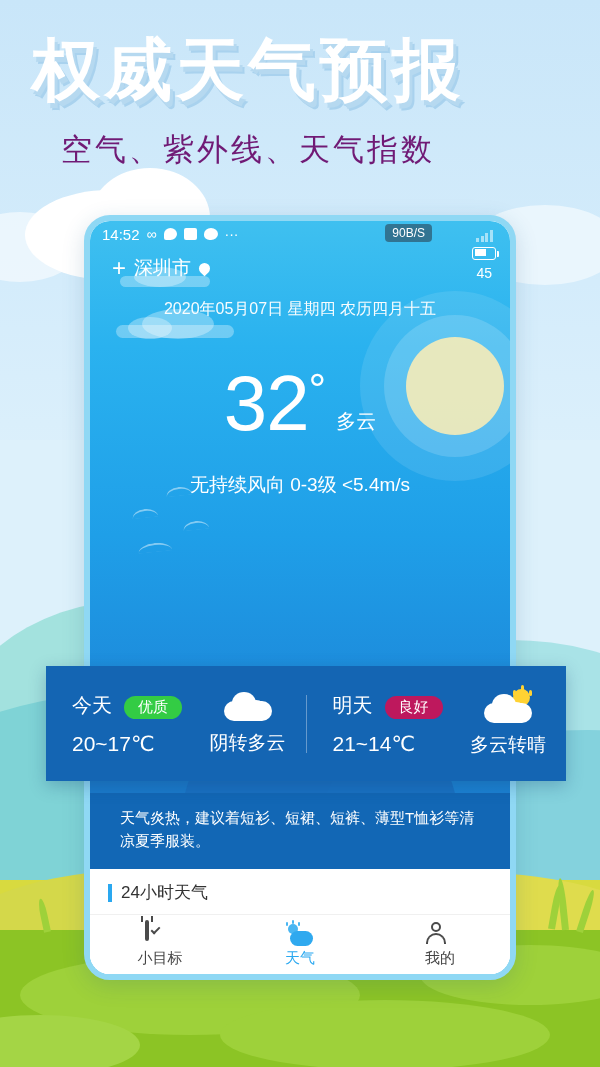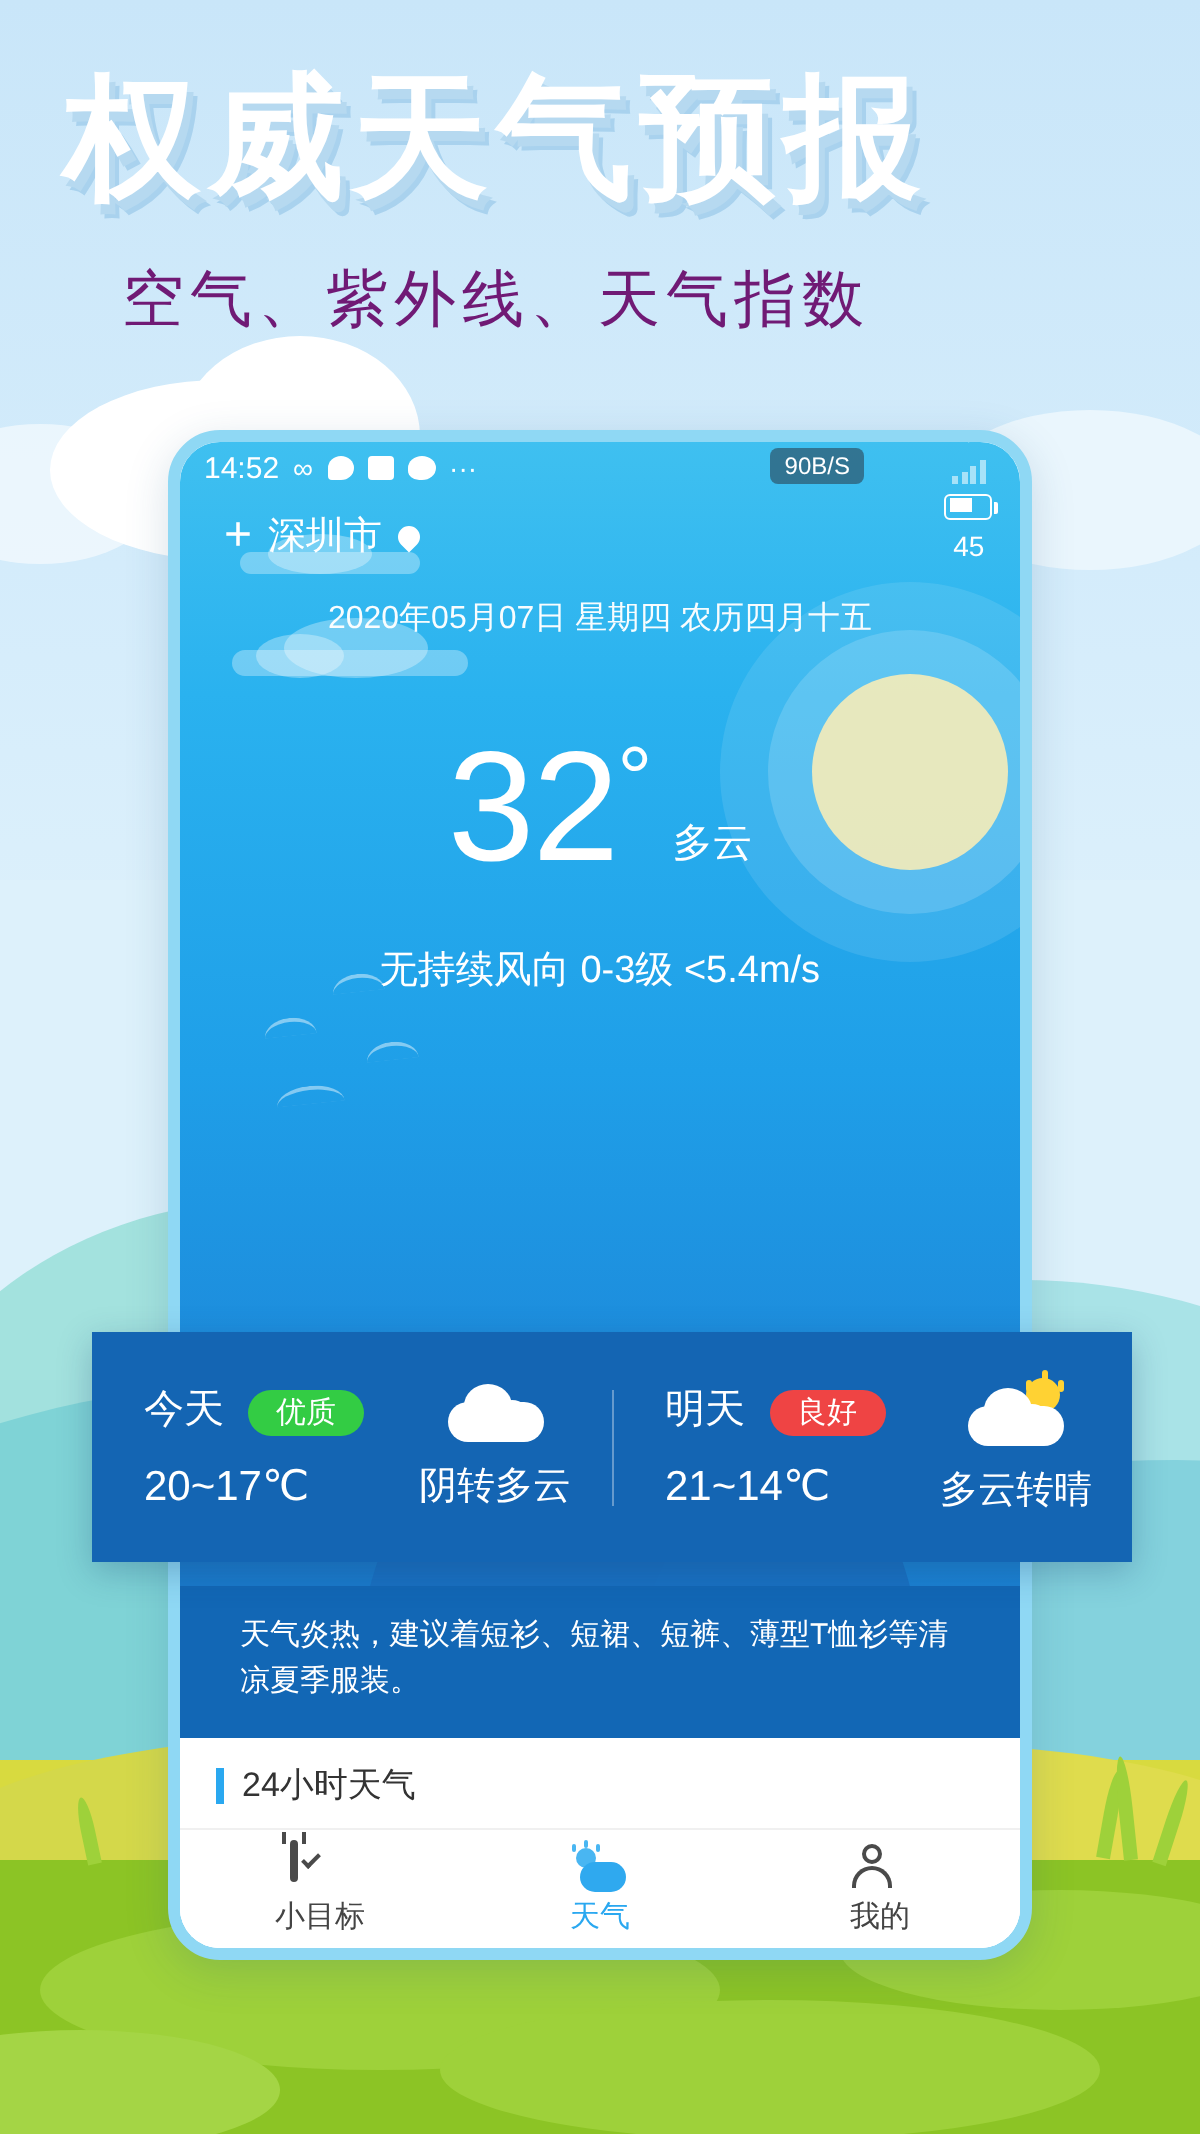--- a/index.html
+++ b/index.html
@@ -97,21 +97,21 @@
     position:absolute; left:-44px; top:445px; width:520px; height:115px;
     background:#1465b3; z-index:20; display:flex; align-items:center; color:#fff;
     box-shadow:0 5px 16px rgba(20,60,110,.28);
   }
   .dc-half { flex:1; display:flex; align-items:center; padding:0 20px 0 26px; }
   .dc-col { display:flex; flex-direction:column; gap:13px; }
   .dc-top { display:flex; align-items:flex-end; gap:12px; }
   .dc-name { font-size:20px; }
   .badge { font-size:15px; padding:2px 14px; border-radius:12px; color:#fff; }
   .badge-good { background:#33cc44; }
-  .badge-fine { background:#ef4444; }
+  .badge-fine { background:#be185d; }
   .dc-temp { font-size:21px; }
   .dc-ico { margin-left:auto; display:flex; flex-direction:column; align-items:center; gap:9px; }
   .dc-cond { font-size:19px; }
   .dc-div { width:1px; height:58px; background:rgba(255,255,255,.35); }
   .ico-cloud { width:52px; height:30px; position:relative; }
   .ico-cloud b { position:absolute; background:#fff; border-radius:50%; display:block; }
   .ico-cloud b:nth-child(1){ left:2px; bottom:0; width:48px; height:20px; border-radius:14px; }
   .ico-cloud b:nth-child(2){ left:10px; bottom:7px; width:24px; height:22px; }
   .ico-cloud b:nth-child(3){ left:25px; bottom:5px; width:18px; height:16px; }
   .ico-sunc { width:52px; height:34px; position:relative; }

